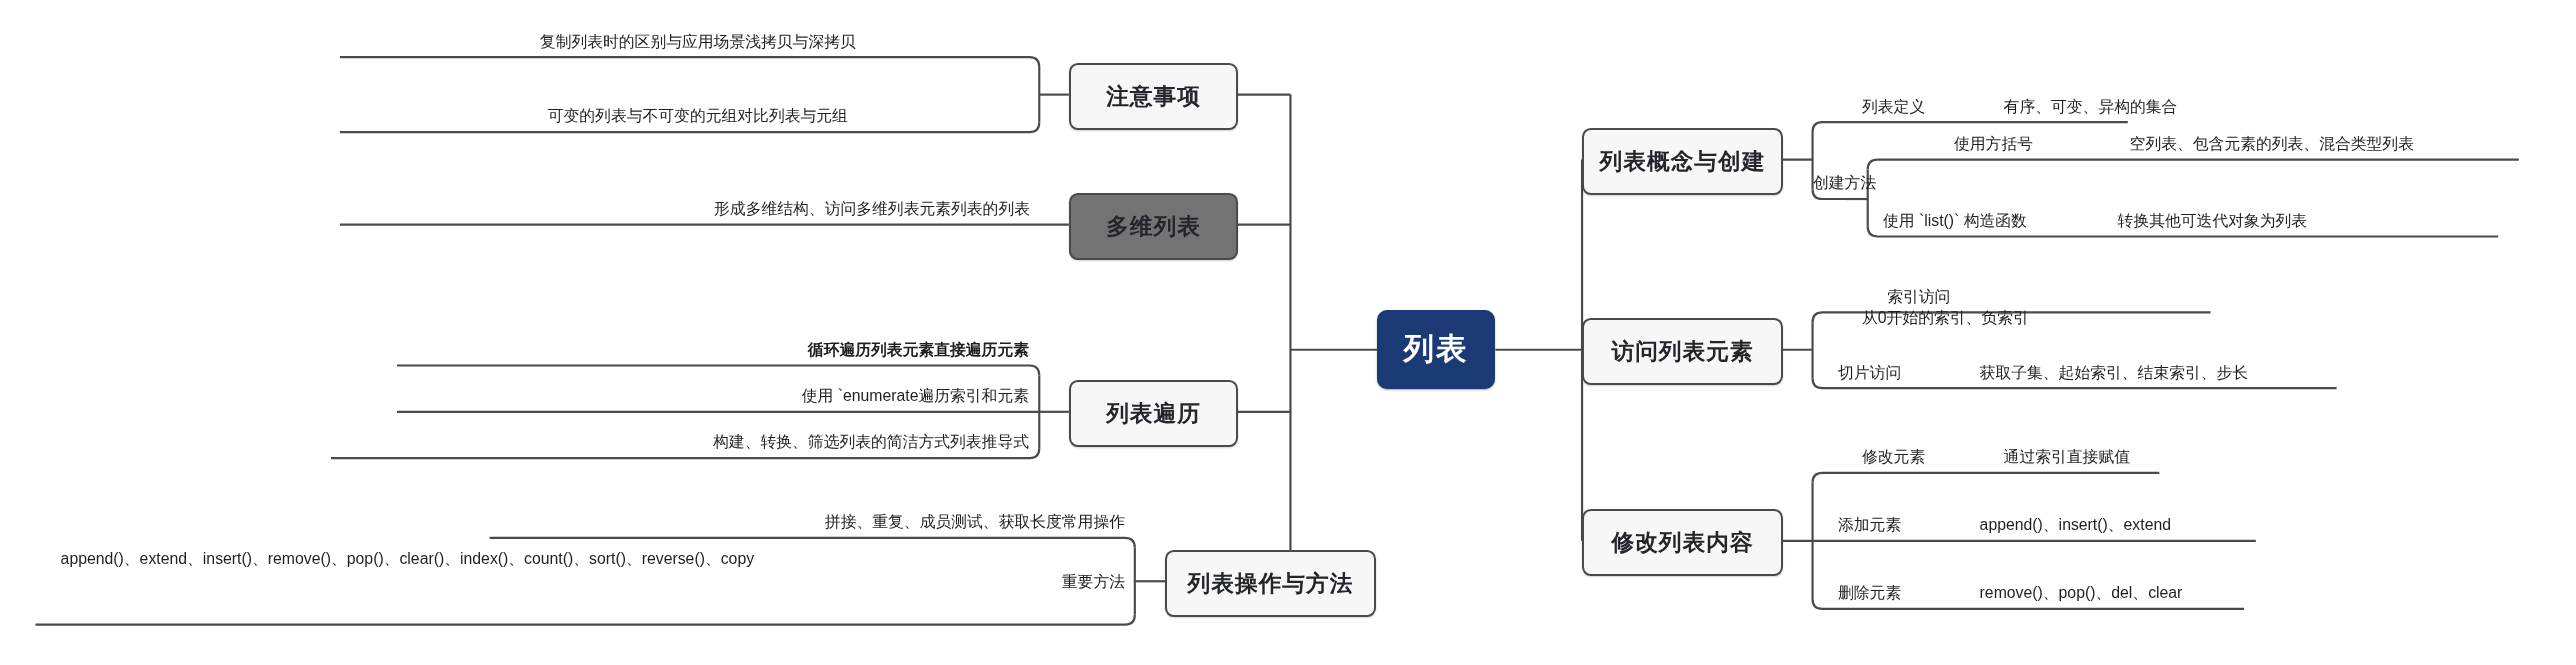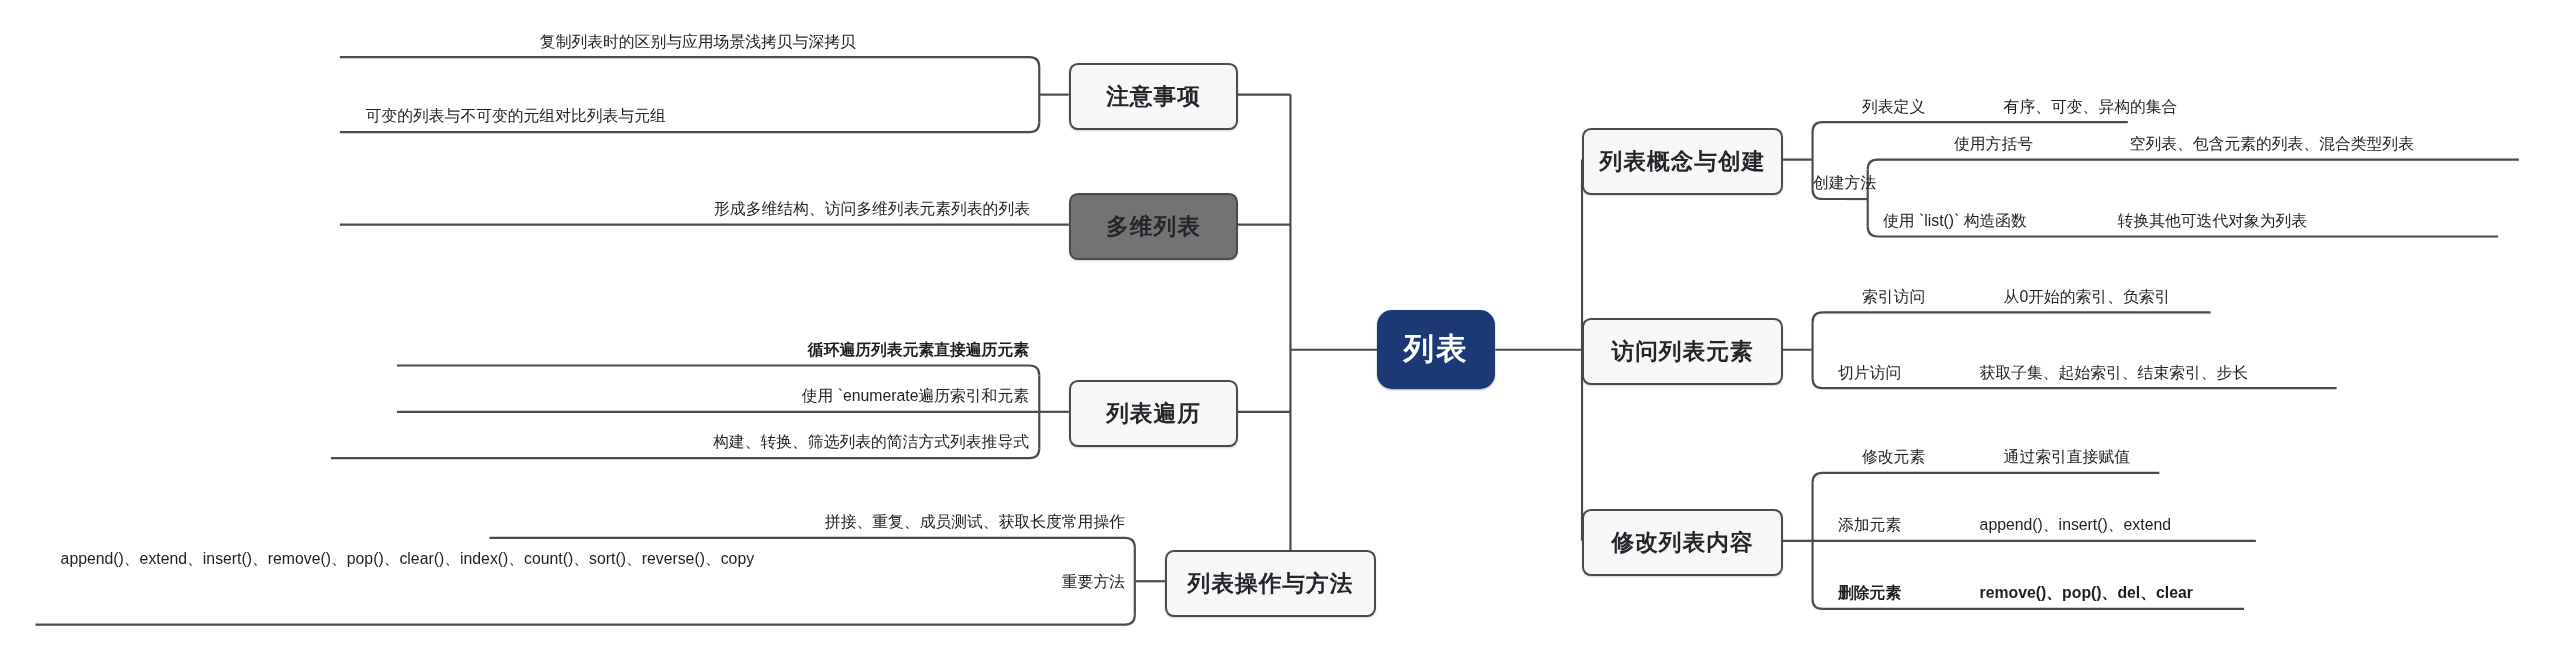--- a/index.html
+++ b/index.html
@@ -106,21 +106,21 @@
     <path d="M1840 327 Q1840 317 1850 317 L2244 317" stroke="#4a4a4a"></path>
     <path d="M1840 384 Q1840 394 1850 394 L2372 394" stroke="#4a4a4a"></path>
 
     <line x1="1806" y1="549" x2="1840" y2="549" stroke="#4a4a4a"></line>
     <path d="M1840 490 L1840 608" stroke="#4a4a4a"></path>
     <path d="M1840 490 Q1840 480 1850 480 L2192 480" stroke="#4a4a4a"></path>
     <line x1="1840" y1="549" x2="2290" y2="549" stroke="#4a4a4a"></line>
     <path d="M1840 608 Q1840 618 1850 618 L2278 618" stroke="#4a4a4a"></path>
   </svg>
 
-  <div class="root-node" style="left: 1377px; top: 310px; width: 118px; height: 79px; background: rgb(27, 58, 117); color: rgb(255, 255, 255); border-radius: 15px;">
+  <div class="root-node" style="left: 1377px; top: 310px; width: 118px; height: 79px; background: rgb(27, 58, 117); color: rgb(255, 255, 255);">
     <span>列表</span>
   </div>
 
   <div class="branch-node" style="left: 1069px; top: 63px; width: 165px; height: 63px; background: rgb(247, 247, 247); border-color: rgb(74, 74, 74);">
     <span>注意事项</span>
   </div>
 
   <div class="branch-node" style="left: 1069px; top: 193px; width: 165px; height: 63px; background: #737373; border-color: rgb(74, 74, 74);">
     <span>多维列表</span>
   </div>
@@ -143,21 +143,21 @@
 
   <div class="branch-node" style="left: 1582px; top: 509px; width: 197px; height: 63px; background: rgb(247, 247, 247); border-color: rgb(74, 74, 74);">
     <span>修改列表内容</span>
   </div>
 
   <div class="leaf l" style="left:340px;top:30.5px;width:690px;justify-content:center;">
     <span class="detail">复制列表时的区别与应用场景</span>
     <span class="topic">浅拷贝与深拷贝</span>
   </div>
 
-  <div class="leaf l" style="left:340px;top:105px;width:690px;justify-content:flex-start;">
+  <div class="leaf l" style="left:340px;top:105px;width:690px;justify-content:center;">
     <span class="detail">可变的列表与不可变的元组对比</span>
     <span class="topic">列表与元组</span>
   </div>
 
   <div class="leaf l" style="left:340px;top:198px;width:690px;justify-content:flex-end;">
     <span class="detail">形成多维结构、访问多维列表元素</span>
     <span class="topic">列表的列表</span>
   </div>
 
   <div class="leaf l" style="left:397px;top:339px;width:632px;justify-content:flex-end;font-weight:bold;">
@@ -197,39 +197,39 @@
   <div class="leaf r" style="left:1917px;top:133px;">
     <span class="topic" style="min-width:150px;display:inline-block;margin-left:37px;">使用方括号</span>
     <span class="detail">空列表、包含元素的列表、混合类型列表</span>
   </div>
 
   <div class="leaf r" style="left:1883px;top:210px;">
     <span class="topic" style="min-width:209px;display:inline-block;">使用 `list()` 构造函数</span>
     <span class="detail">转换其他可迭代对象为列表</span>
   </div>
 
-  <div class="leaf r" style="left:1862px;top:286px;">
+  <div class="leaf r" style="left:1862px;top:286px;flex-direction:column;">
     <span class="topic" style="min-width:116px;display:inline-block;">索引访问</span>
     <span class="detail">从0开始的索引、负索引</span>
   </div>
 
   <div class="leaf r" style="left:1838px;top:362px;">
     <span class="topic" style="min-width:116px;display:inline-block;">切片访问</span>
     <span class="detail">获取子集、起始索引、结束索引、步长</span>
   </div>
 
   <div class="leaf r" style="left:1862px;top:446px;">
     <span class="topic" style="min-width:116px;display:inline-block;">修改元素</span>
     <span class="detail">通过索引直接赋值</span>
   </div>
 
   <div class="leaf r" style="left:1838px;top:514px;">
     <span class="topic" style="min-width:116px;display:inline-block;">添加元素</span>
     <span class="detail">append()、insert()、extend</span>
   </div>
 
-  <div class="leaf r" style="left:1838px;top:582px;font-weight:bold;">
+  <div class="leaf r" style="left:1838px;top:582px;">
     <span class="topic" style="min-width:116px;display:inline-block;">删除元素</span>
     <span class="detail">remove()、pop()、del、clear</span>
   </div>
 
 </div>
 
 
 </body></html>

